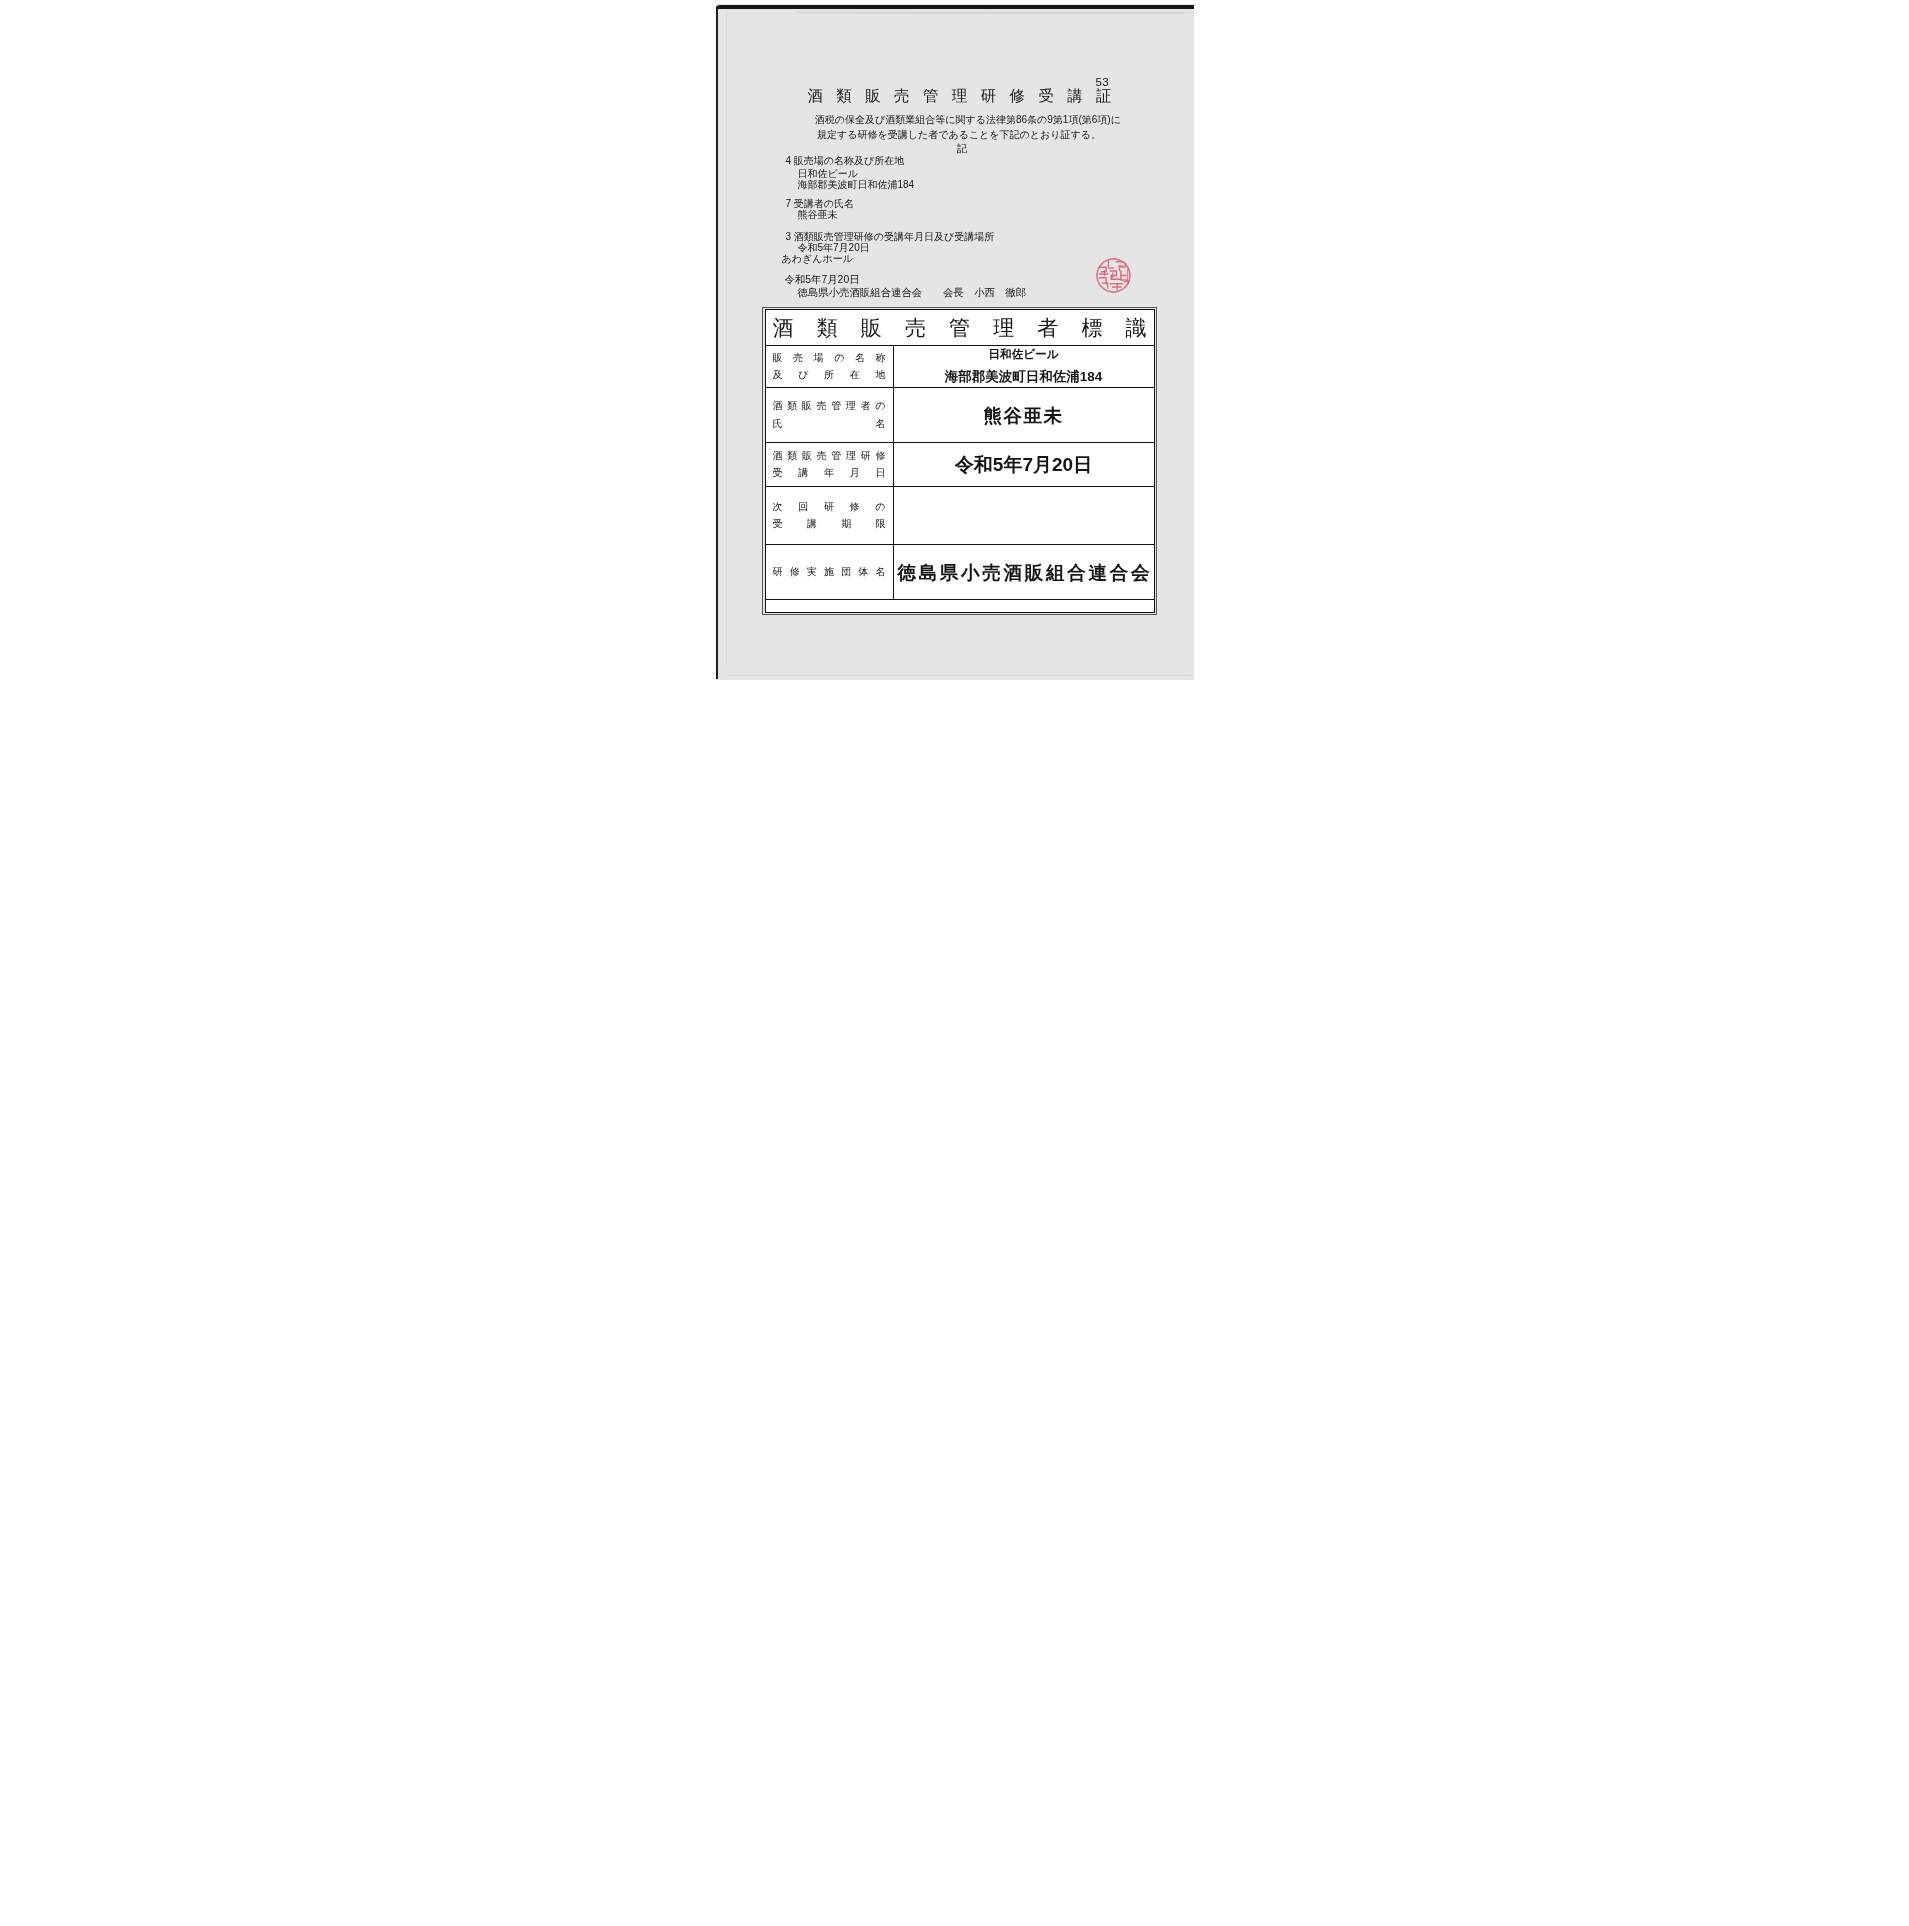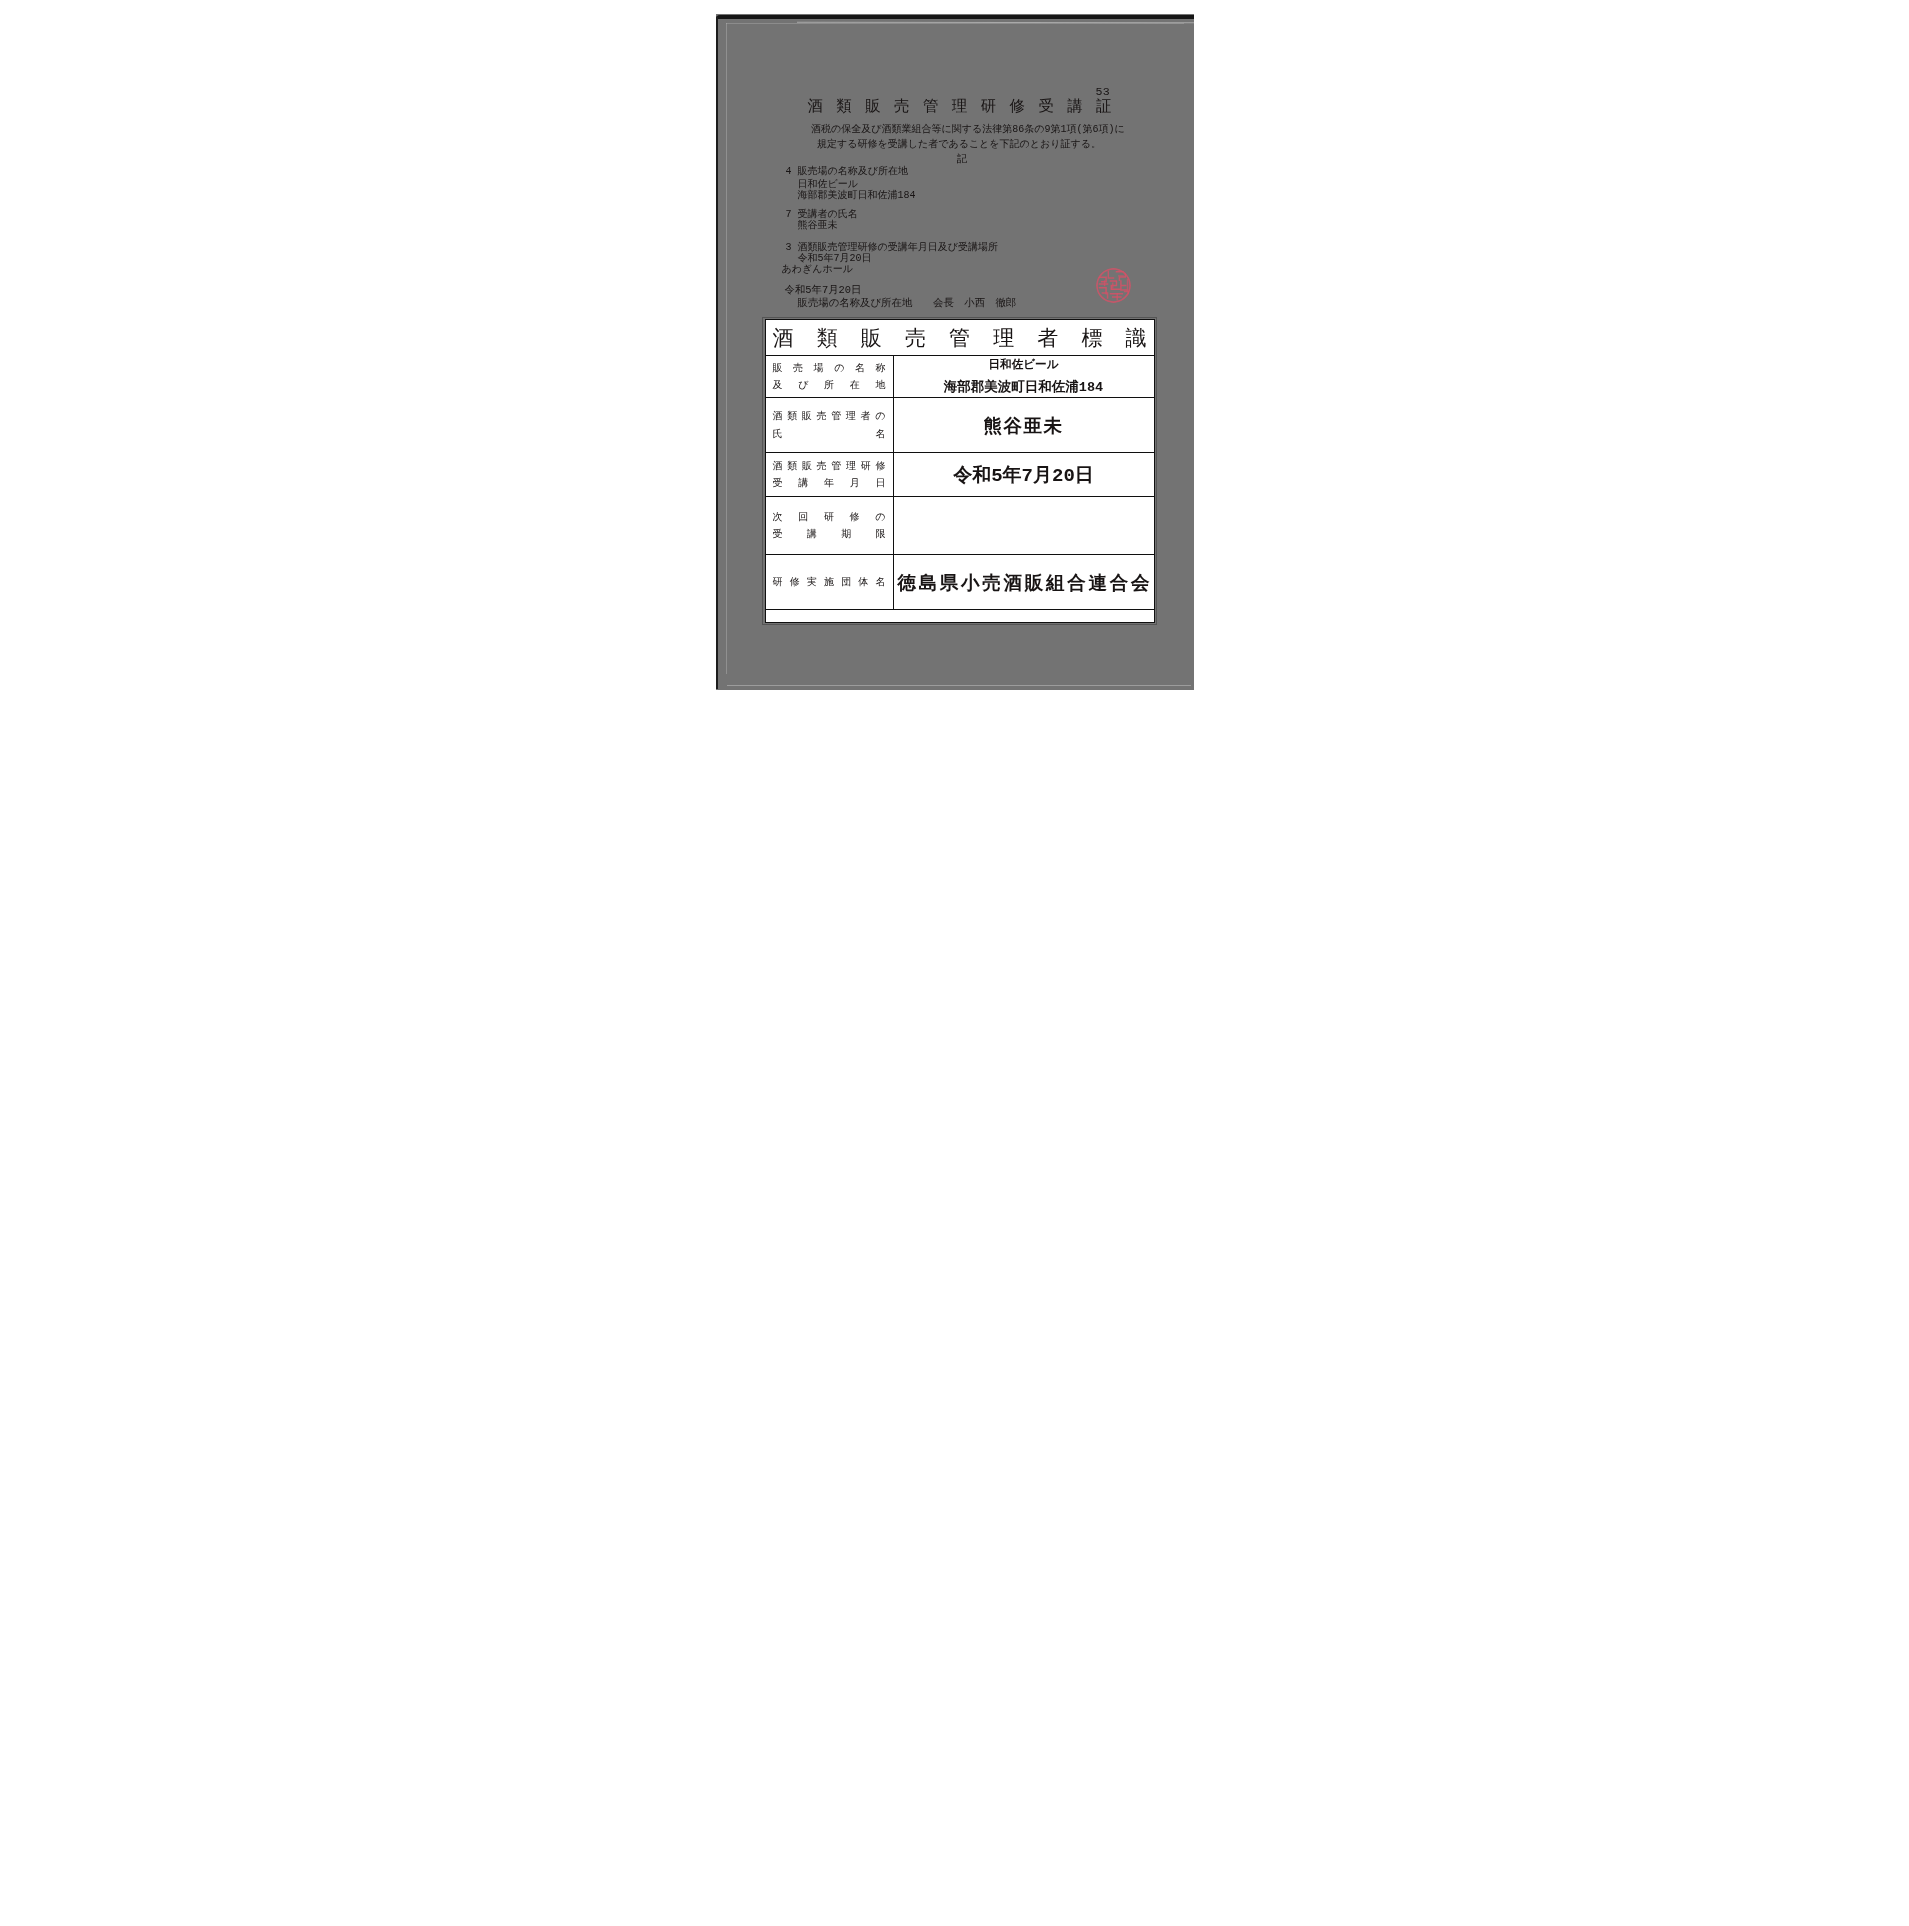--- a/index.html
+++ b/index.html
@@ -1,19 +1,19 @@
 <!DOCTYPE html>
 <html style="font-size:6.2px"><head>
 <meta charset="utf-8">
 <style>
   html,body{margin:0;padding:0;background:#ffffff;}
   .page{
-    position:relative;width:478px;height:676px;margin:14px auto;
-    background:#737373;overflow:hidden;
-    font-family:Liberation Mono, monospace;
+    position:relative;width:478px;height:676px;margin:4px auto;
+    background:#e5e5e5;overflow:hidden;
+    font-family:Liberation Sans, sans-serif;
     color:#181414;
   }
   
   .edge-top{position:absolute;left:0;top:1.2px;width:100%;height:3.5px;background:#161616;border-top-left-radius:5.4px;}
   .edge-left{position:absolute;left:0.4px;top:1.5px;width:2.3px;height:673px;background:#1d1d1d;border-top-left-radius:3.9px;}
   .hairline{position:absolute;background:#c6c6c6;}
   .hl-top{left:81px;top:8px;width:397px;height:0.8px;opacity:.65;transform:rotate(.05deg);}
   .hl-corner{left:10px;top:9.2px;width:0.6px;height:651px;opacity:.35;}
   .hl-corner-h{left:10px;top:9.2px;width:458px;height:0.6px;opacity:.3;}
   .hl-bottom{left:11.6px;top:671px;width:464px;height:0.8px;opacity:.5;}
@@ -106,21 +106,21 @@
   <div class="abs item-value" style="left:82px;top:174px;">海部郡美波町日和佐浦184</div>
 
   <div class="abs item-label" style="left:70px;top:193px;">7 受講者の氏名</div>
   <div class="abs item-value" style="left:82px;top:204px;">熊谷亜未</div>
 
   <div class="abs item-label" style="left:70px;top:226px;">3 酒類販売管理研修の受講年月日及び受講場所</div>
   <div class="abs item-value" style="left:82px;top:237px;">令和5年7月20日</div>
   <div class="abs item-value" style="left:66px;top:248px;">あわぎんホール</div>
 
   <div class="abs issue-date" style="left:69px;top:269px;">令和5年7月20日</div>
-  <div class="abs issuer" style="left:82px;top:282px;">販売場の名称及び所在地　　会長　小西　徹郎</div>
+  <div class="abs issuer" style="left:82px;top:282px;">徳島県小売酒販組合連合会　　会長　小西　徹郎</div>
 
   <svg class="seal" viewBox="0 0 100 100">
     <defs>
         <clipPath id="sealclip">
           <circle cx="50" cy="50" r="47"></circle>
         </clipPath>
       </defs>
     <g clip-path="url(#sealclip)" stroke="#dd4f66" fill="none" stroke-width="4" stroke-linecap="square">
       <circle cx="50" cy="50" r="45" stroke-width="5" opacity="0.8"></circle>
       <path d="M12,28 h18 v12 h-12" opacity="0.85"></path>

